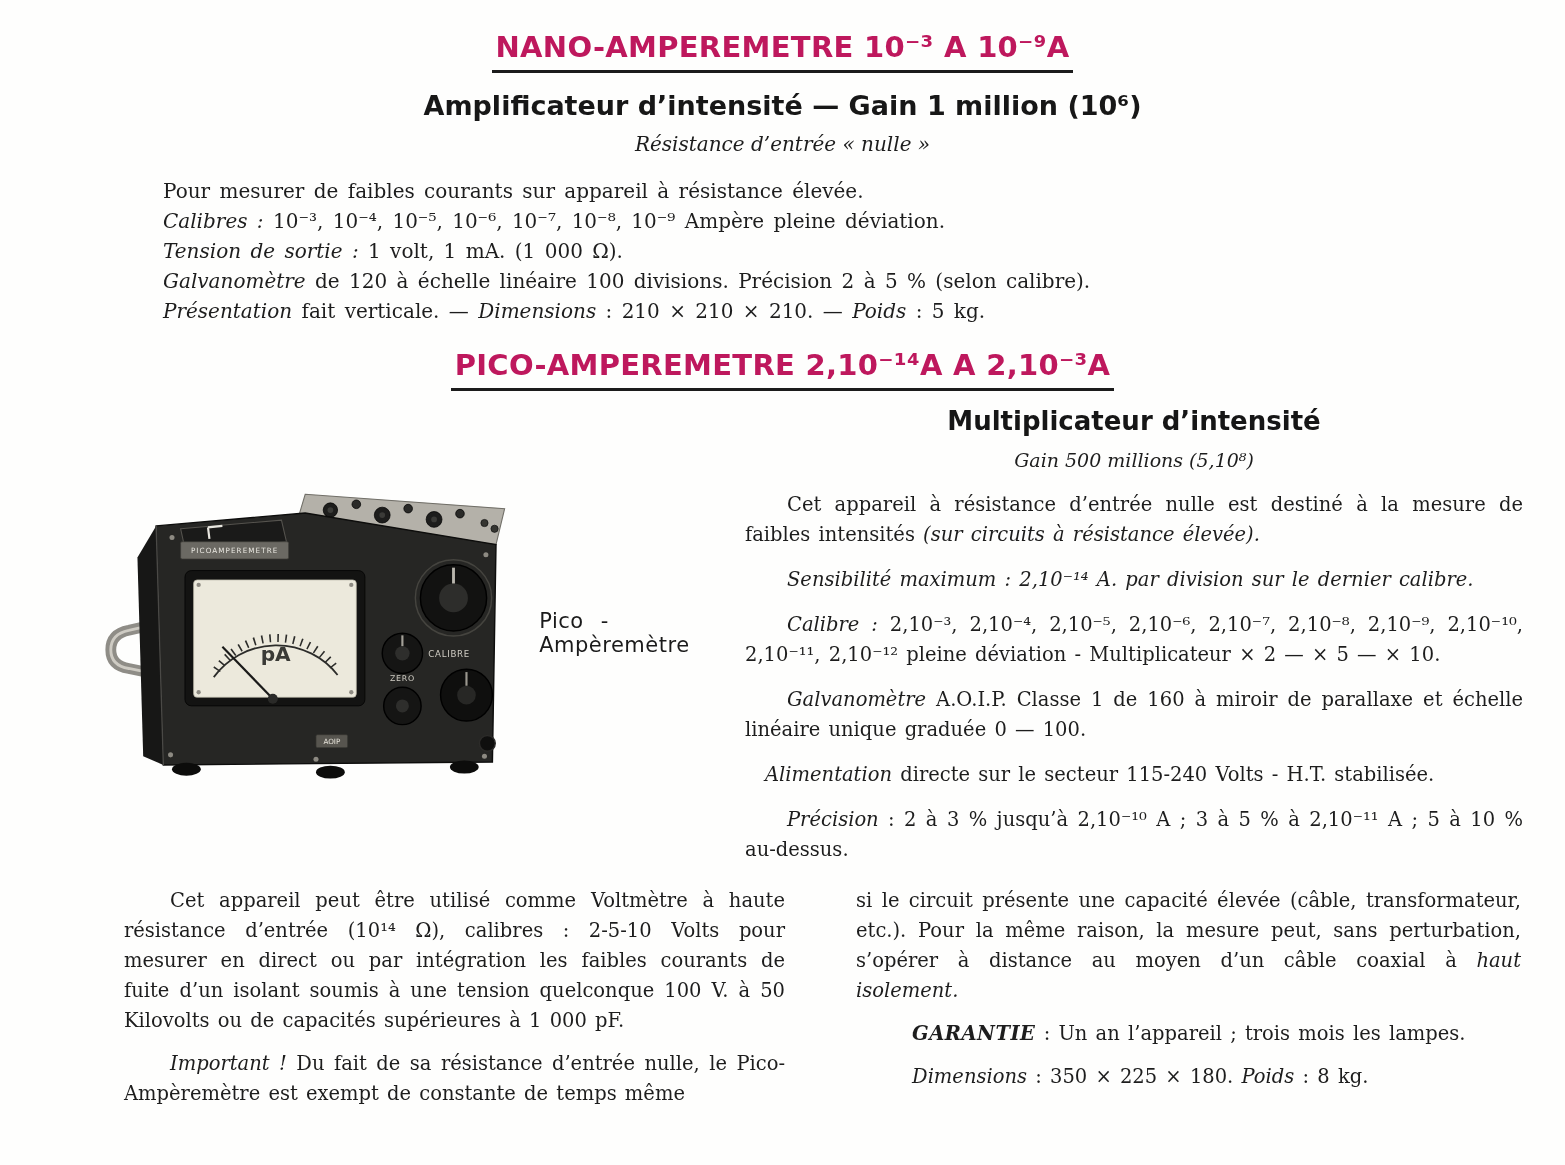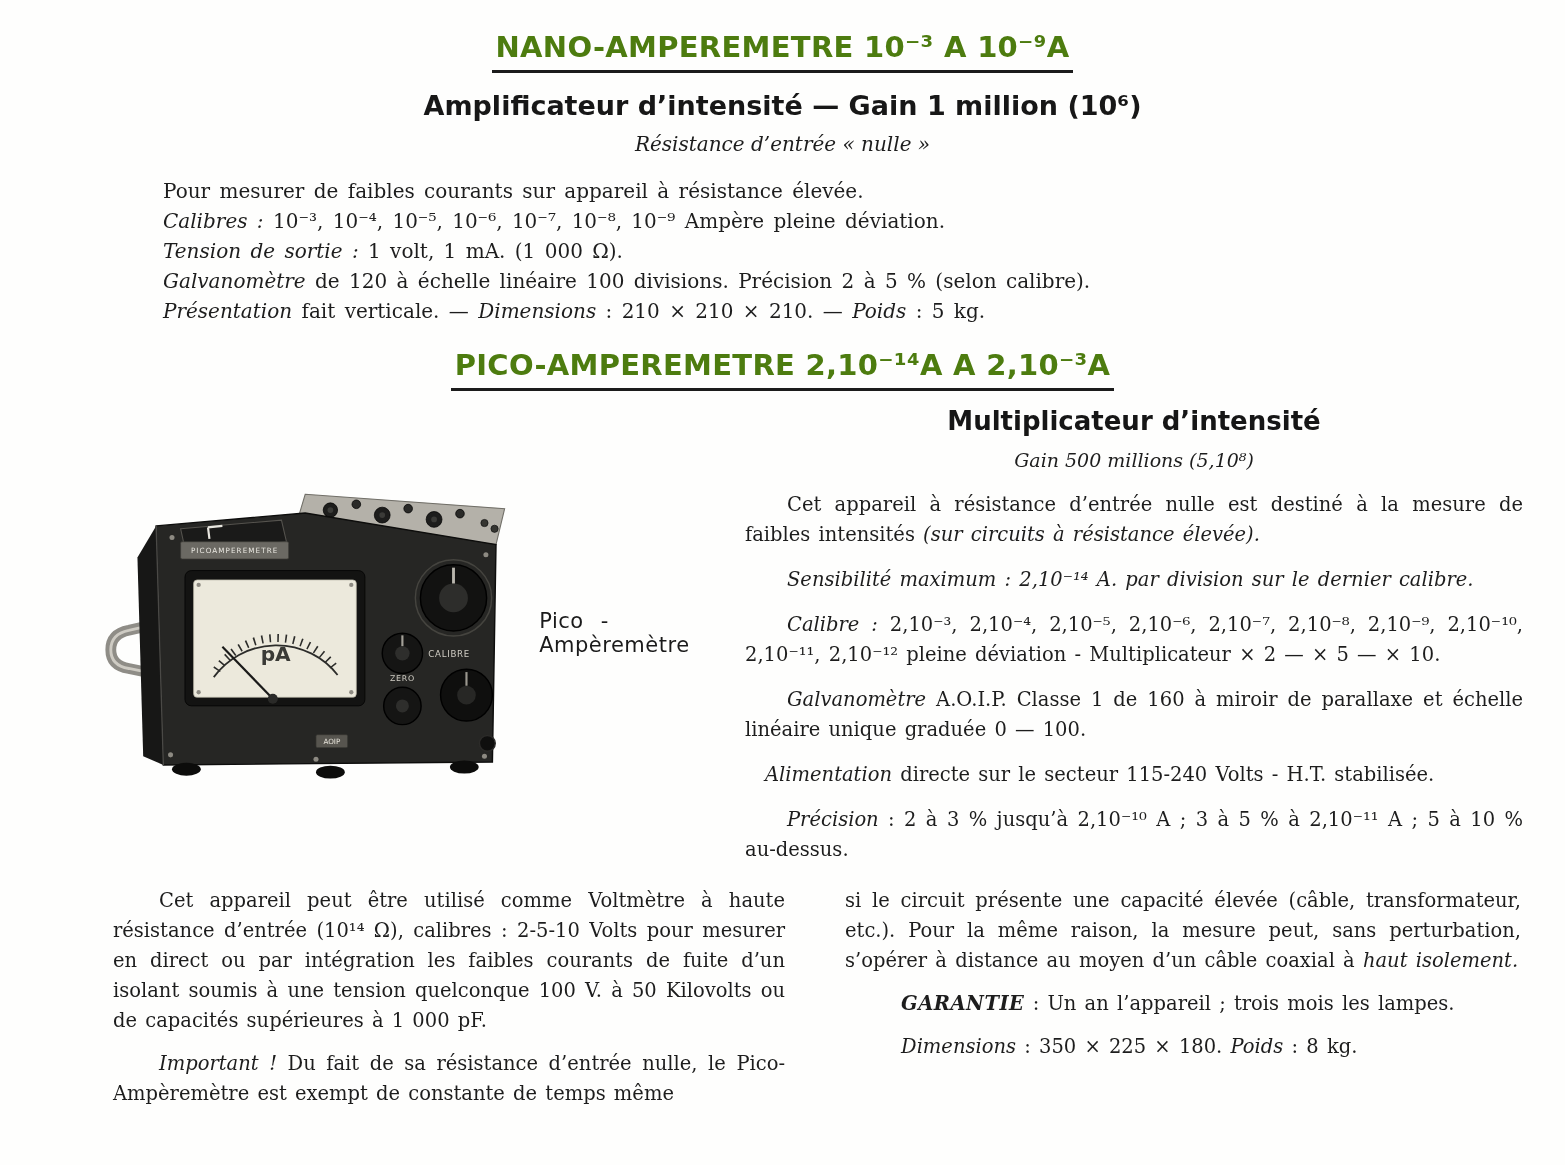--- a/index.html
+++ b/index.html
@@ -10,21 +10,21 @@
     background:#fefefd; color:#1d1d1d;
     font-family:"DejaVu Serif", serif; overflow:hidden;
   }
   .it { font-style:italic; }
 
   .title1, .title2 { position:absolute; left:0; width:100%; text-align:center; }
   .title1 { top:30px; }
   .title2 { top:348px; }
   .title1 .rule, .title2 .rule {
     display:inline-block; font-family:"DejaVu Sans", sans-serif; font-weight:700;
-    font-size:29px; letter-spacing:.3px; color:#4d7c0f;
+    font-size:29px; letter-spacing:.3px; color:#be185d;
     border-bottom:3px solid #1c1c1c; padding:0 4px 6px 4px;
   }
   .subtitle {
     position:absolute; top:90px; left:0; width:100%; text-align:center;
     font-family:"DejaVu Sans", sans-serif; font-weight:700; font-size:27px; color:#171717;
   }
   .tagline {
     position:absolute; top:132px; left:0; width:100%; text-align:center;
     font-style:italic; font-size:20px;
   }
@@ -57,21 +57,21 @@
   .rcol p.tight { text-indent:20px; }
 
   .blcol {
     position:absolute; left:113px; top:886px; width:672px;
     font-size:19.5px; line-height:30px;
   }
   .brcol {
     position:absolute; left:845px; top:886px; width:676px;
     font-size:19.5px; line-height:30px;
   }
-  .blcol p, .brcol p { text-align:justify; text-indent:46px; word-spacing:2px; margin-top:13px; }
+  .blcol p, .brcol p { text-align:justify; text-indent:46px; word-spacing:2px; margin-top:13px;margin-left:11px; }
   .blcol p:first-child { margin-top:0; }
   .brcol p.cont { text-indent:0; margin-top:0; }
   .brcol p.meta { text-indent:56px; }
   .garantie-lead { font-weight:700; letter-spacing:.5px; }
 </style>
 </head>
 <body>
 
 <div class="page">
 

